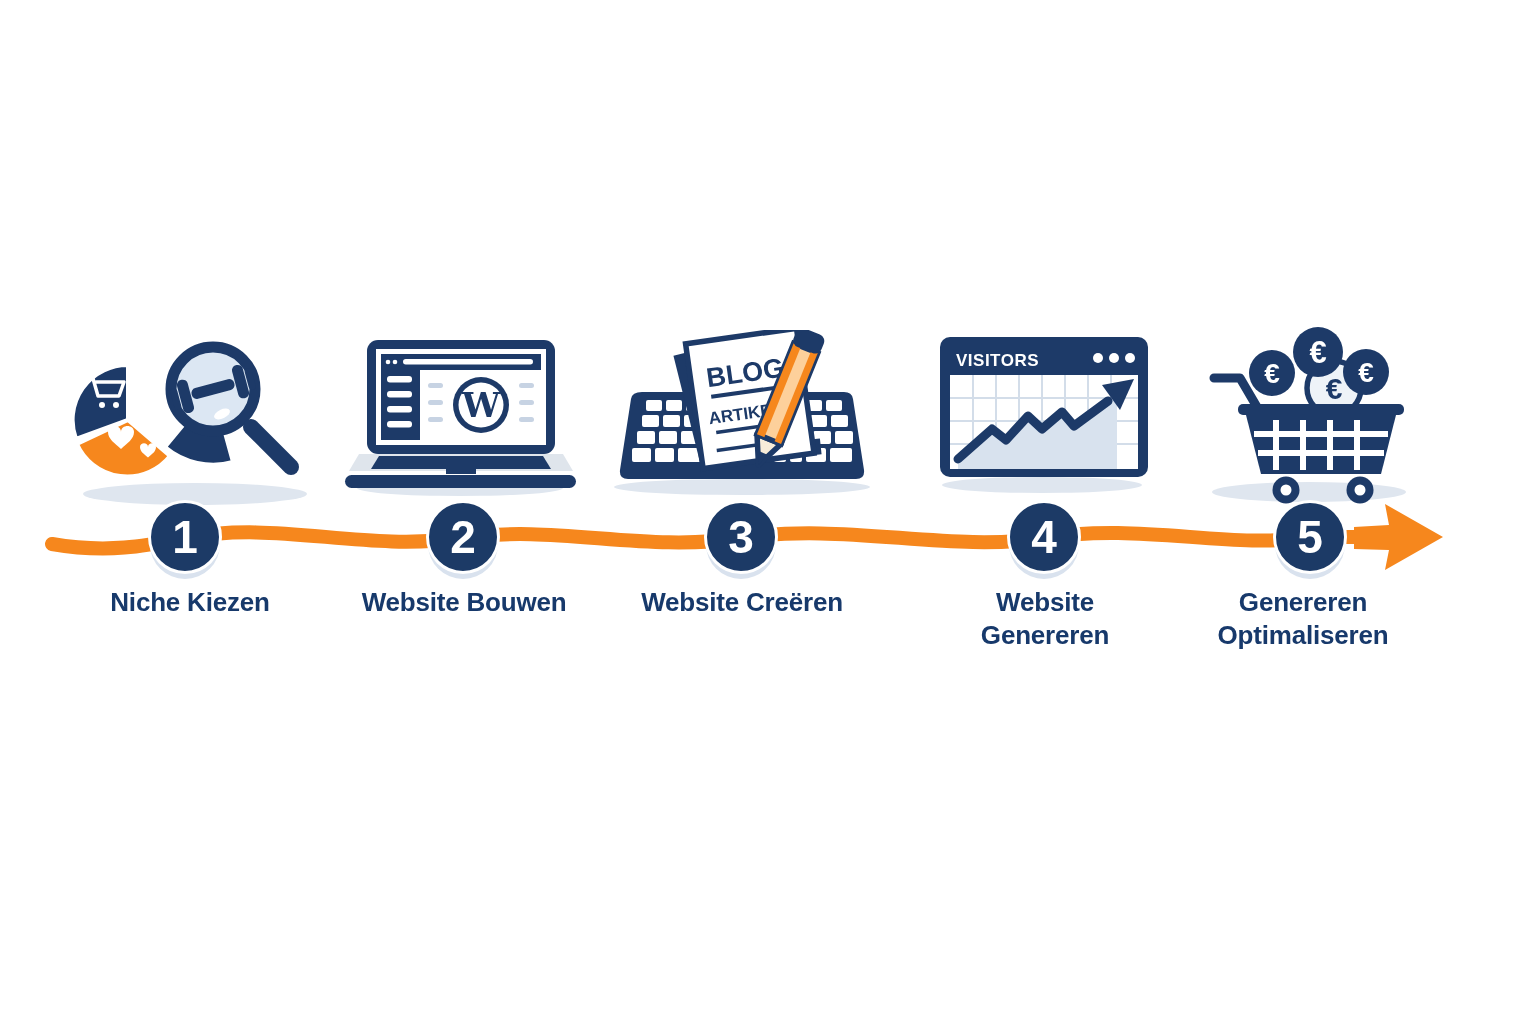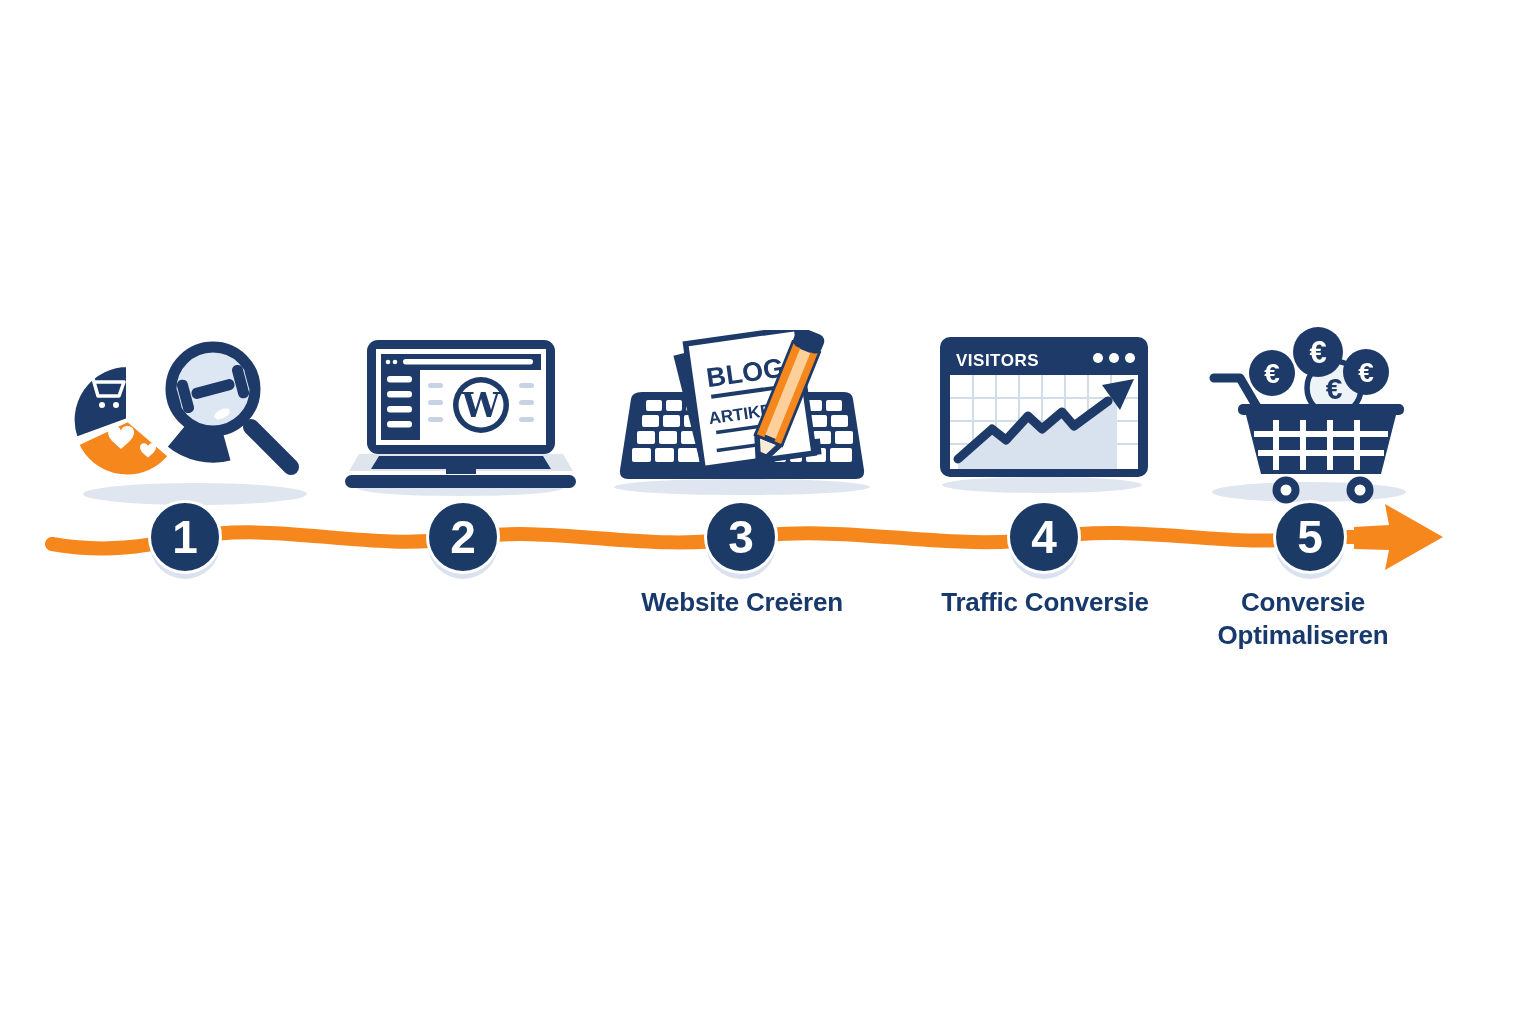--- a/index.html
+++ b/index.html
@@ -227,17 +227,19 @@
   <div class="abs step-circle" style="left:704px;top:500px">
       <span>3</span>
     </div>
   <div class="abs step-circle" style="left:1007px;top:500px">
       <span>4</span>
     </div>
   <div class="abs step-circle" style="left:1273px;top:500px">
       <span>5</span>
     </div>
 
+  <div class="abs step-label" style="left:80px;top:586px;width:220px">Niche Kiezen</div>
+  <div class="abs step-label" style="left:354px;top:586px;width:220px">Website Bouwen</div>
   <div class="abs step-label" style="left:632px;top:586px;width:220px">Website Creëren</div>
-  <div class="abs step-label" style="left:935px;top:586px;width:220px">Traffic Conversie</div>
-  <div class="abs step-label" style="left:1203px;top:586px;width:200px">Conversie Optimaliseren</div>
+  <div class="abs step-label" style="left:935px;top:586px;width:220px">Website Genereren</div>
+  <div class="abs step-label" style="left:1203px;top:586px;width:200px">Genereren Optimaliseren</div>
 
 </div>
 
 </body></html>

